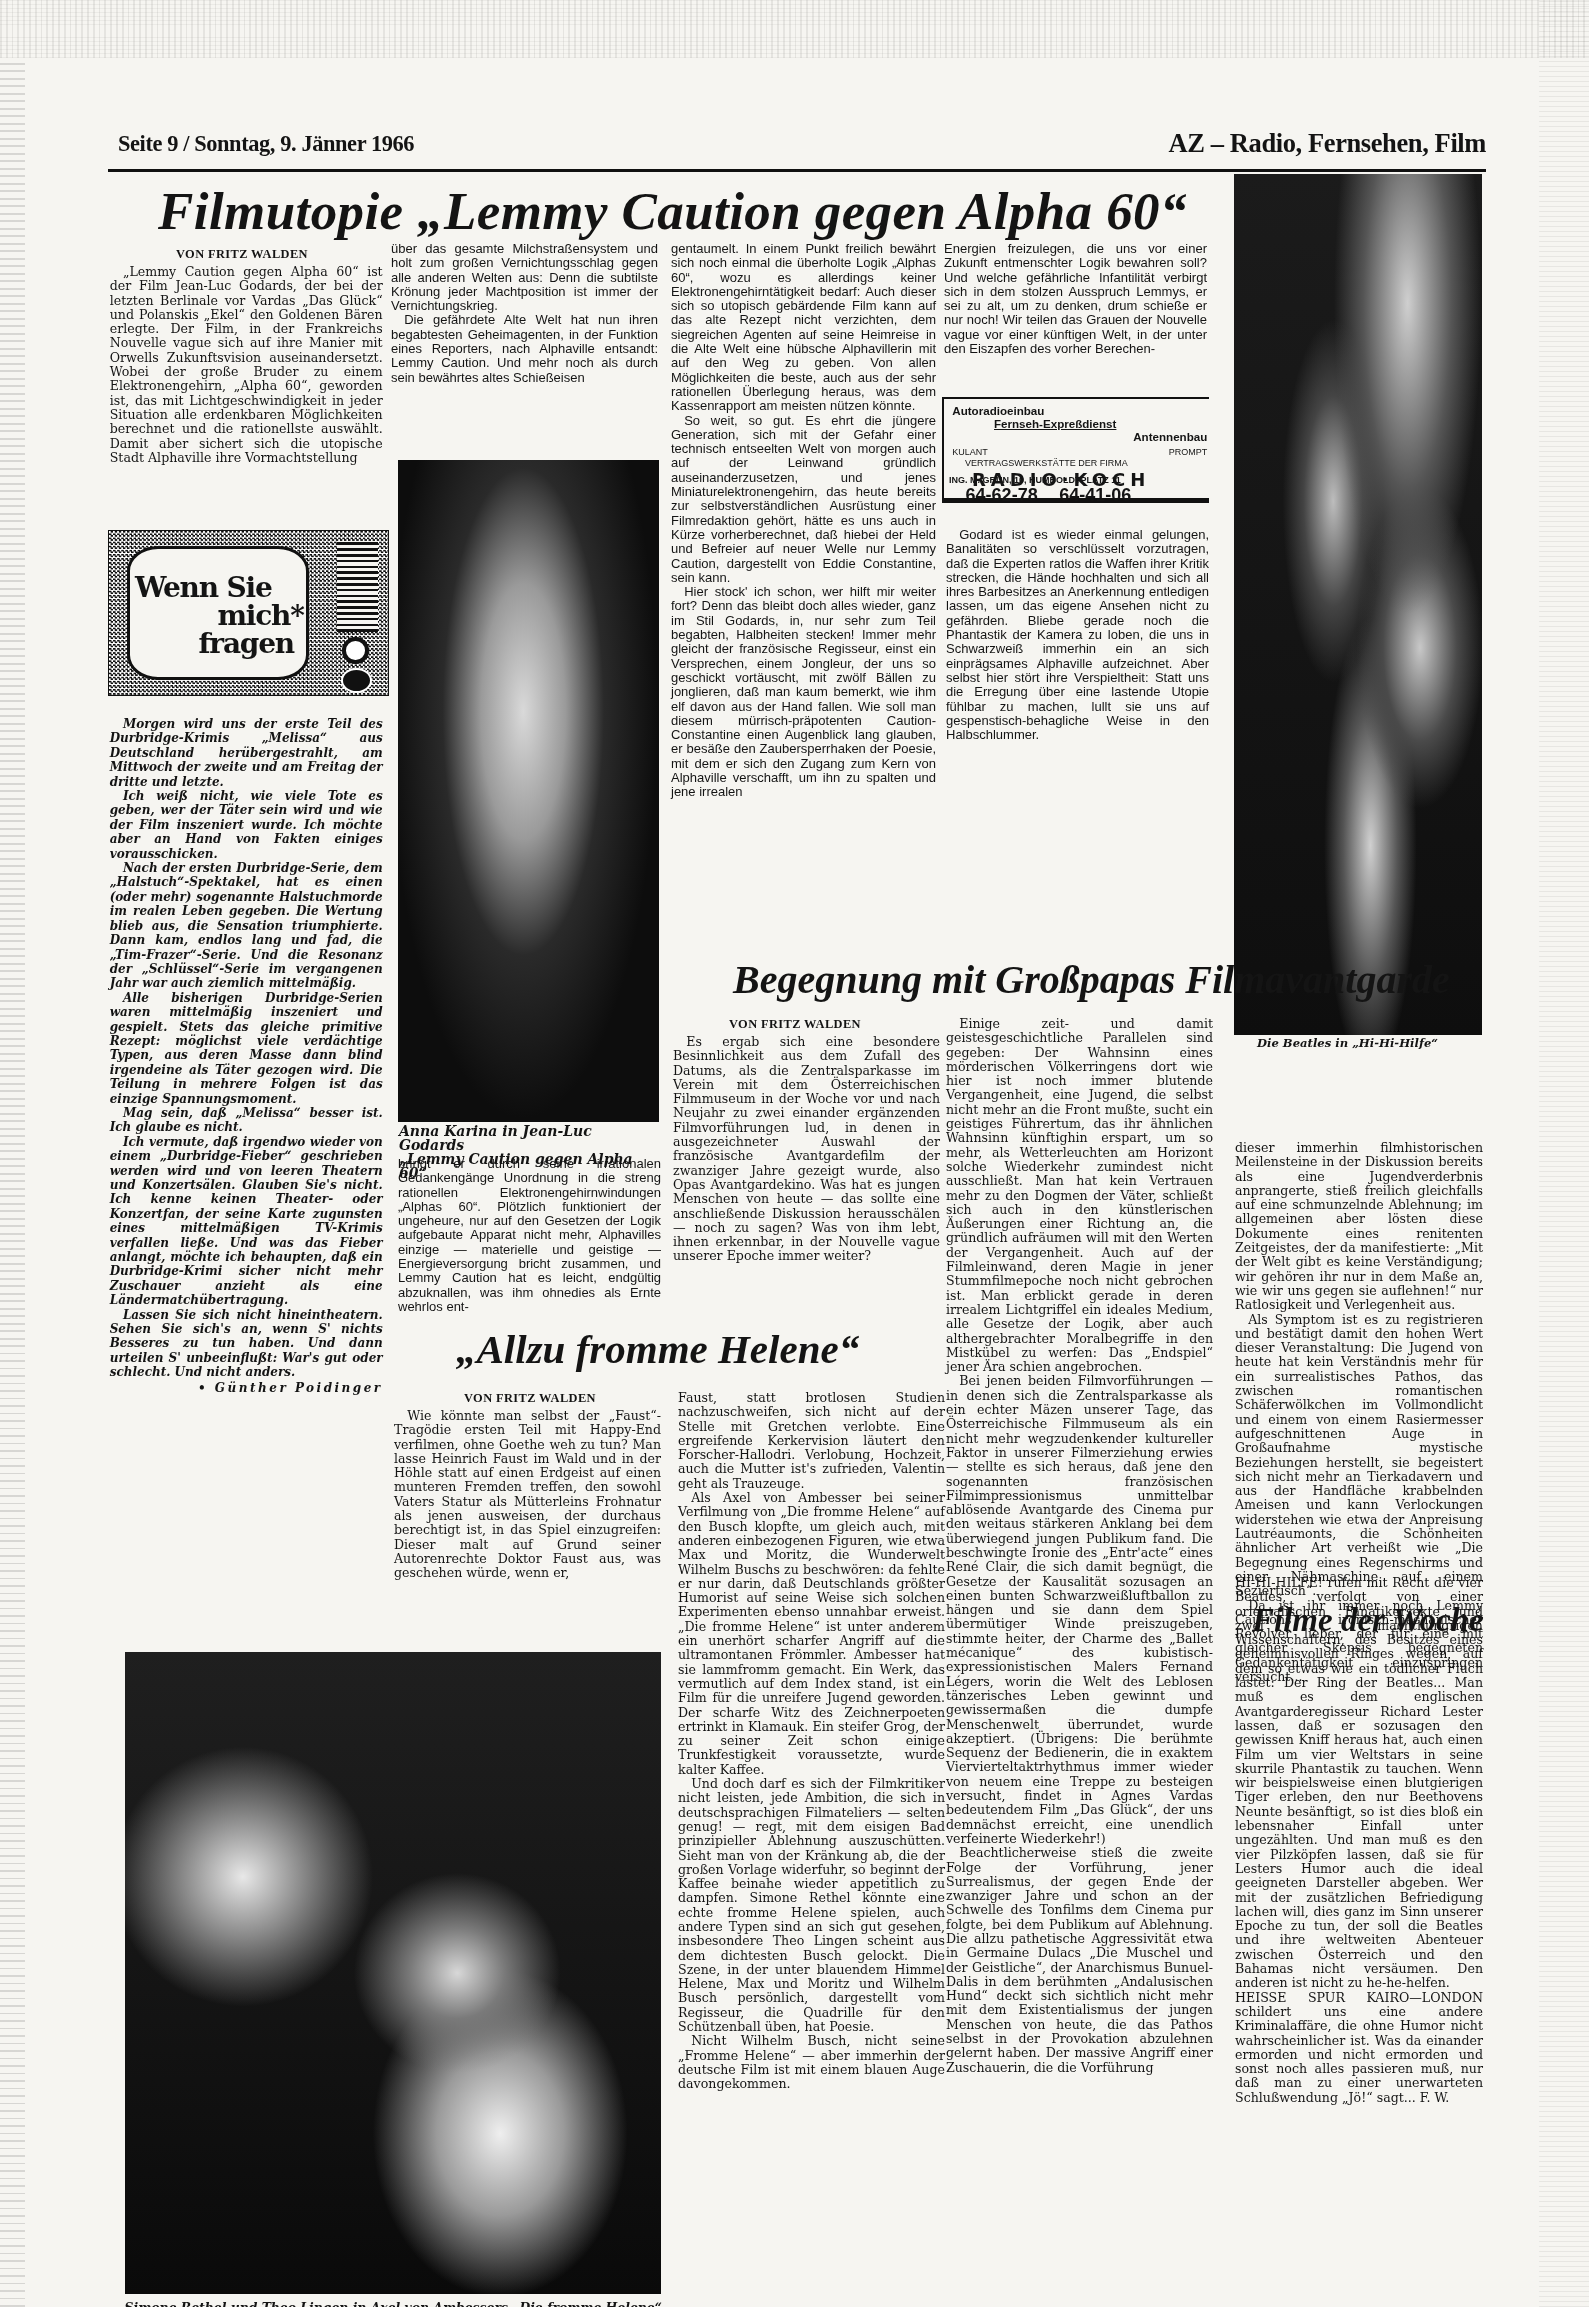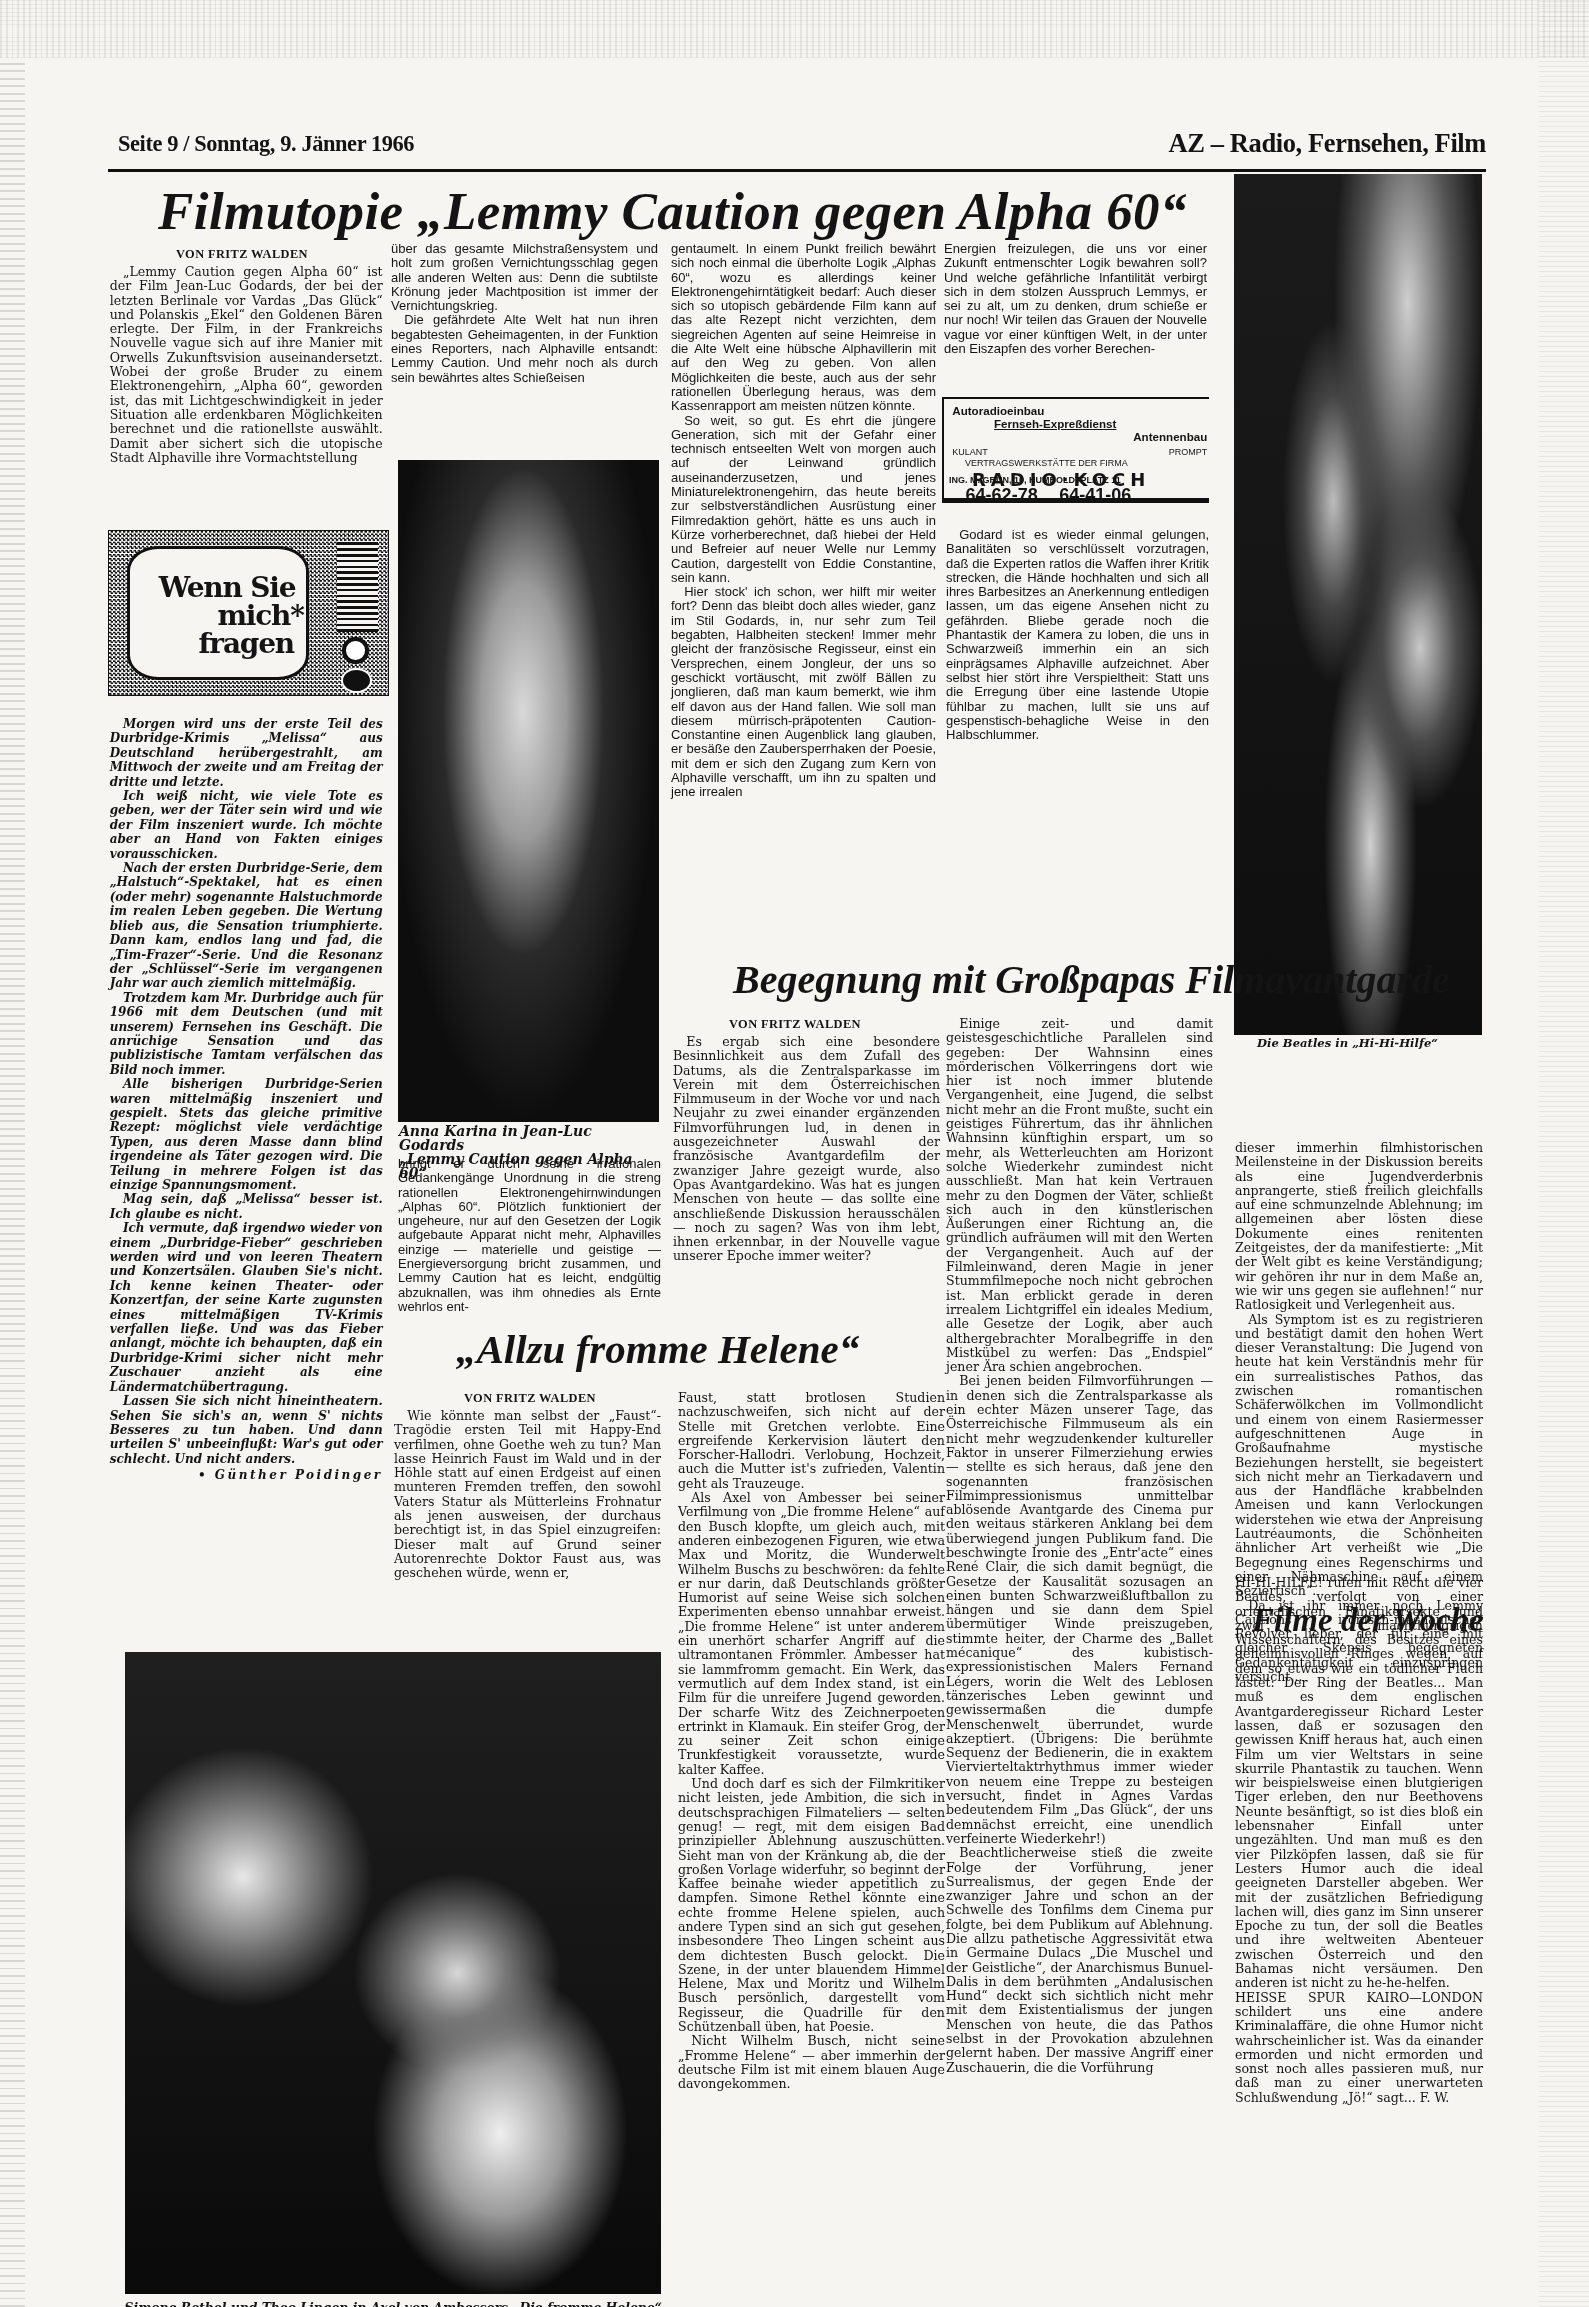--- a/index.html
+++ b/index.html
@@ -123,35 +123,34 @@
   <h1 class="h-main">Filmutopie „Lemmy Caution gegen Alpha 60“</h1>
 
   <div class="byline" style="left:68px; top:131px;">VON FRITZ WALDEN</div>
   <div class="col" style="left:1.7px; top:149px; width:273px;">
     <p>„Lemmy Caution gegen Alpha 60“ ist der Film Jean-Luc Godards, der bei der letzten Berlinale vor Vardas „Das Glück“ und Polanskis „Ekel“ den Goldenen Bären erlegte. Der Film, in der Frankreichs Nouvelle vague sich auf ihre Manier mit Orwells Zukunftsvision auseinandersetzt. Wobei der große Bruder zu einem Elektronengehirn, „Alpha 60“, geworden ist, das mit Lichtgeschwindigkeit in jeder Situation alle erdenkbaren Möglichkeiten berechnet und die rationellste auswählt. Damit aber sichert sich die utopische Stadt Alphaville ihre Vormachtstellung</p>
   </div>
 
   <div class="tv">
     <div class="tv-screen">
       <div class="tv-text">
-        <div style="text-align:center;padding-left:12px;">Wenn Sie</div>
+        <div style="text-align:left;padding-left:5px;">Wenn Sie</div>
         <div style="text-align:right;padding-right:8.3px;">mich*</div>
         <div style="text-align:right;padding-right:18px;">fragen</div>
       </div>
     </div>
     <div class="tv-grille"></div>
     <div class="tv-knob1"></div>
     <div class="tv-knob2"></div>
   </div>
 
   <div class="col italic" style="left:1.7px; top:601px; width:273px;">
     <p>Morgen wird uns der erste Teil des Durbridge-Krimis „Melissa“ aus Deutschland herübergestrahlt, am Mittwoch der zweite und am Freitag der dritte und letzte.</p>
     <p>Ich weiß nicht, wie viele Tote es geben, wer der Täter sein wird und wie der Film inszeniert wurde. Ich möchte aber an Hand von Fakten einiges vorausschicken.</p>
     <p>Nach der ersten Durbridge-Serie, dem „Halstuch“-Spektakel, hat es einen (oder mehr) sogenannte Halstuchmorde im realen Leben gegeben. Die Wertung blieb aus, die Sensation triumphierte. Dann kam, endlos lang und fad, die „Tim-Frazer“-Serie. Und die Resonanz der „Schlüssel“-Serie im vergangenen Jahr war auch ziemlich mittelmäßig.</p>
-    <p>Trotzdem kam Mr. Durbridge auch für 1966 mit dem Deutschen (und mit unserem) Fernsehen ins Geschäft. Die anrüchige Sensation und das publizistische Tamtam verfälschen das Bild noch immer.</p>
     <p>Alle bisherigen Durbridge-Serien waren mittelmäßig inszeniert und gespielt. Stets das gleiche primitive Rezept: möglichst viele verdächtige Typen, aus deren Masse dann blind irgendeine als Täter gezogen wird. Die Teilung in mehrere Folgen ist das einzige Spannungsmoment.</p>
     <p>Mag sein, daß „Melissa“ besser ist. Ich glaube es nicht.</p>
     <p>Ich vermute, daß irgendwo wieder von einem „Durbridge-Fieber“ geschrieben werden wird und von leeren Theatern und Konzertsälen. Glauben Sie's nicht. Ich kenne keinen Theater- oder Konzertfan, der seine Karte zugunsten eines mittelmäßigen TV-Krimis verfallen ließe. Und was das Fieber anlangt, möchte ich behaupten, daß ein Durbridge-Krimi sicher nicht mehr Zuschauer anzieht als eine Ländermatchübertragung.</p>
     <p>Lassen Sie sich nicht hineintheatern. Sehen Sie sich's an, wenn S' nichts Besseres zu tun haben. Und dann urteilen S' unbeeinflußt: War's gut oder schlecht. Und nicht anders.</p>
     <div class="sig">• Günther Poidinger</div>
   </div>
 
   <div class="col sans" style="left:283px; top:126px; width:267px;">
     <p style="text-indent:0">über das gesamte Milchstraßensystem und holt zum großen Vernichtungsschlag gegen alle anderen Welten aus: Denn die subtilste Krönung jeder Machtposition ist immer der Vernichtungskrieg.</p>
     <p>Die gefährdete Alte Welt hat nun ihren begabtesten Geheimagenten, in der Funktion eines Reporters, nach Alphaville entsandt: Lemmy Caution. Und mehr noch als durch sein bewährtes altes Schießeisen</p>

